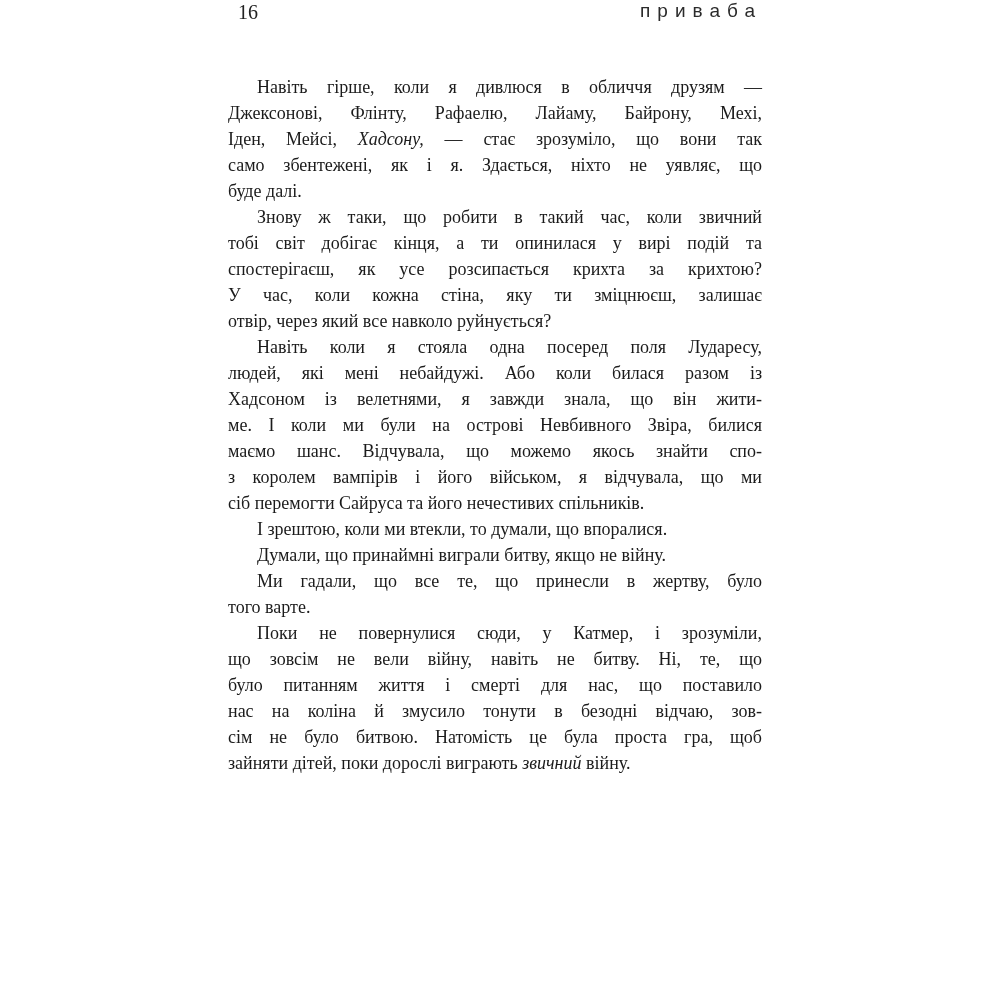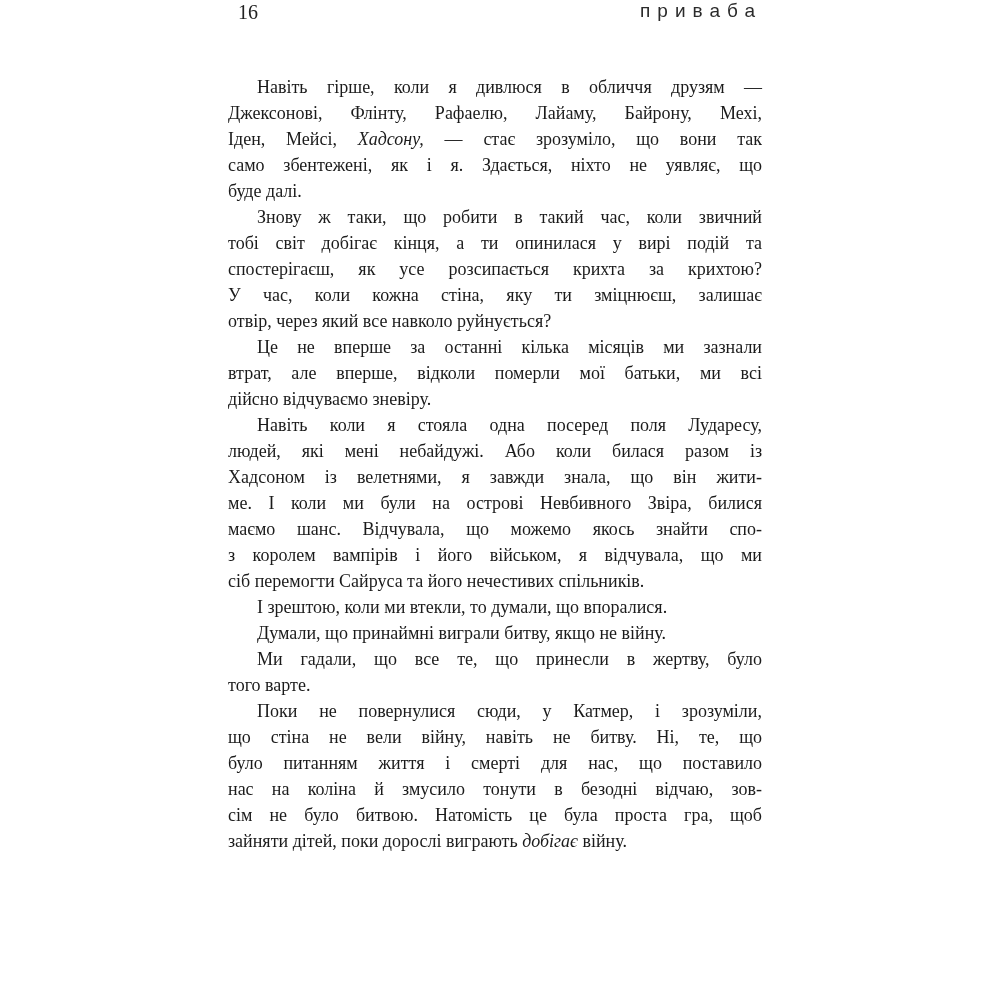--- a/index.html
+++ b/index.html
@@ -73,45 +73,40 @@
         <div class="line last">буде далі.</div>
       </div>
       <div class="para">
         <div class="line first">Знову ж таки, що робити в такий час, коли звичний</div>
         <div class="line">тобі світ добігає кінця, а ти опинилася у вирі подій та</div>
         <div class="line">спостерігаєш, як усе розсипається крихта за крихтою?</div>
         <div class="line">У час, коли кожна стіна, яку ти зміцнюєш, залишає</div>
         <div class="line last">отвір, через який все навколо руйнується?</div>
       </div>
       <div class="para">
-        <div class="line first">Це не вперше за останні кілька місяців ми зазнали</div>
-        <div class="line">втрат, але вперше, відколи померли мої батьки, ми всі</div>
-        <div class="line last">дійсно відчуваємо зневіру.</div>
-      </div>
-      <div class="para">
         <div class="line first">Навіть коли я стояла одна посеред поля Лударесу,</div>
         <div class="line">людей, які мені небайдужі. Або коли билася разом із</div>
         <div class="line">Хадсоном із велетнями, я завжди знала, що він жити-</div>
         <div class="line">ме. І коли ми були на острові Невбивного Звіра, билися</div>
         <div class="line">маємо шанс. Відчувала, що можемо якось знайти спо-</div>
         <div class="line">з королем вампірів і його військом, я відчувала, що ми</div>
         <div class="line last">сіб перемогти Сайруса та його нечестивих спільників.</div>
       </div>
       <div class="para">
         <div class="line first last">І зрештою, коли ми втекли, то думали, що впоралися.</div>
       </div>
       <div class="para">
         <div class="line first last">Думали, що принаймні виграли битву, якщо не війну.</div>
       </div>
       <div class="para">
         <div class="line first">Ми гадали, що все те, що принесли в жертву, було</div>
         <div class="line last">того варте.</div>
       </div>
       <div class="para">
         <div class="line first">Поки не повернулися сюди, у Катмер, і зрозуміли,</div>
-        <div class="line">що стіна не вели війну, навіть не битву. Ні, те, що</div>
+        <div class="line">що зовсім не вели війну, навіть не битву. Ні, те, що</div>
         <div class="line">було питанням життя і смерті для нас, що поставило</div>
         <div class="line">нас на коліна й змусило тонути в безодні відчаю, зов-</div>
         <div class="line">сім не було битвою. Натомість це була проста гра, щоб</div>
-        <div class="line last">зайняти дітей, поки дорослі виграють <i>добігає</i> війну.</div>
+        <div class="line last">зайняти дітей, поки дорослі виграють <i>звичний</i> війну.</div>
       </div>
     </div>
 </div>
 
 </body></html>

